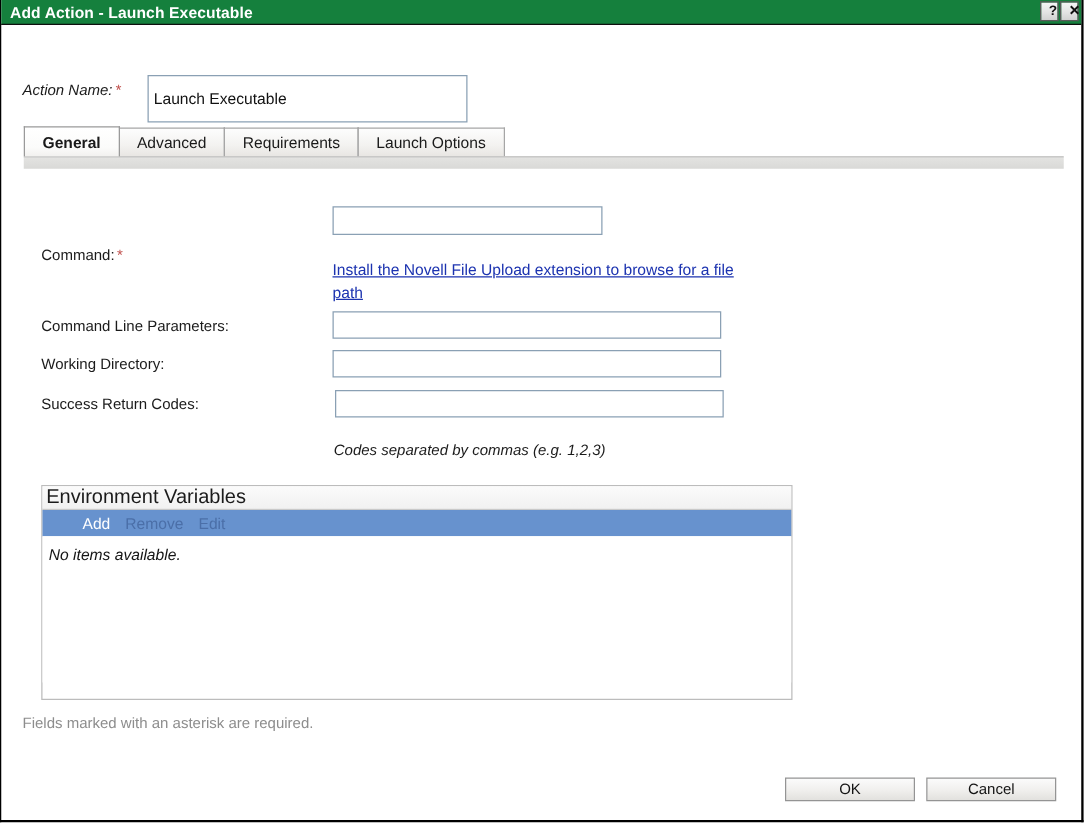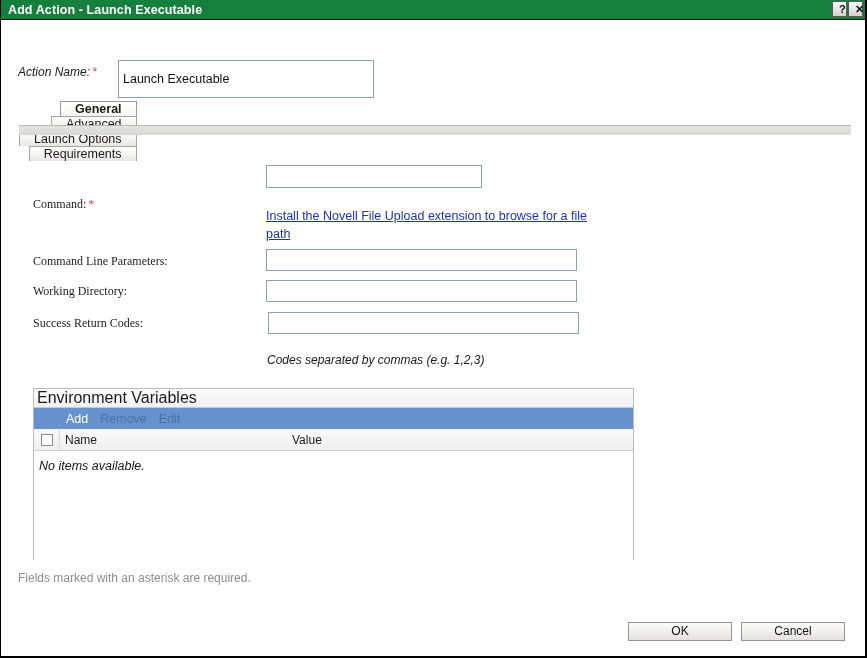--- a/index.html
+++ b/index.html
@@ -108,21 +108,20 @@
   }
 
   
   .tabstrip {
     position: absolute;
     left: 18px;
     top: 101px;
     height: 24px;
     display: flex;
     align-items: flex-end;
-    flex-direction: column;
   }
   .tab {
     height: 23px;
     box-sizing: border-box;
     border: 1px solid #a6a6a6;
     border-bottom: none;
     background: linear-gradient(to bottom, #fdfdfd 0%, #f3f2f0 60%, #e8e6e3 100%);
     display: flex;
     align-items: center;
     justify-content: center;
@@ -155,21 +154,20 @@
     position: absolute;
     left: 0;
     top: 0;
     width: 100%;
   }
   .flabel {
     position: absolute;
     font-size: 12px;
     color: #1b1b1b;
     white-space: nowrap;
-    font-family: Liberation Serif, serif;
   }
   .finput {
     position: absolute;
     box-sizing: border-box;
     height: 22px;
     border: 1px solid #8aa0b4;
     background: #ffffff;
     font-family: "Liberation Sans", sans-serif;
     font-size: 12.5px;
     color: #111111;
@@ -340,22 +338,22 @@
   </div>
 
   <div class="action-name-row">
     <span class="label-actionname"><span>Action Name:</span><span class="req-star">*</span></span>
     <input class="input-actionname" type="text" value="Launch Executable" style="">
   </div>
 
   <div class="tabstrip">
     <div class="tab active">General</div>
     <div class="tab">Advanced</div>
+    <div class="tab">Requirements</div>
     <div class="tab">Launch Options</div>
-    <div class="tab">Requirements</div>
   </div>
   <div class="tabs-underbar"></div>
 
   <div class="form">
 
     <span class="flabel lbl-command"><span>Command:</span><span class="req-star">*</span></span>
     <input class="finput in-command" type="text" autofocus="" value="" style="">
 
     <a class="upload-link">Install the Novell File Upload extension to browse for a file path</a>
 
@@ -373,27 +371,20 @@
 
   <div class="env-panel">
     <div class="env-caption">Environment Variables</div>
 
     <div class="env-toolbar">
       <span class="tb-action">Add</span>
       <span class="tb-action disabled">Remove</span>
       <span class="tb-action disabled">Edit</span>
     </div>
 
-    <div class="env-header">
-      <div class="hdr-check-cell">
-        <span class="chk"></span>
-      </div>
-      <span class="hdr-name">Name</span>
-      <span class="hdr-value">Value</span>
-    </div>
 
     <div class="env-body">
       <span class="no-items">No items available.</span>
     </div>
   </div>
 
   <span class="footnote">Fields marked with an asterisk are required.</span>
 
   <div class="footer-buttons">
     <button class="btn">OK</button>

